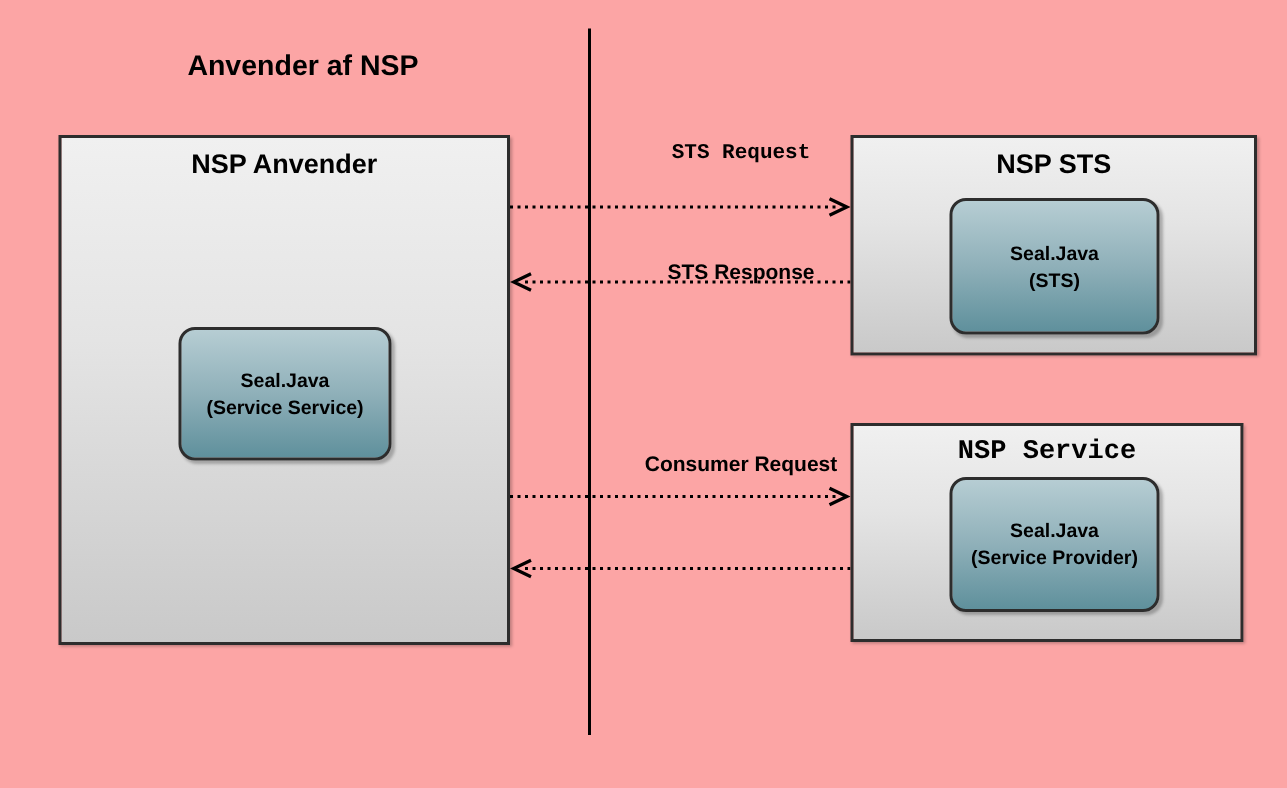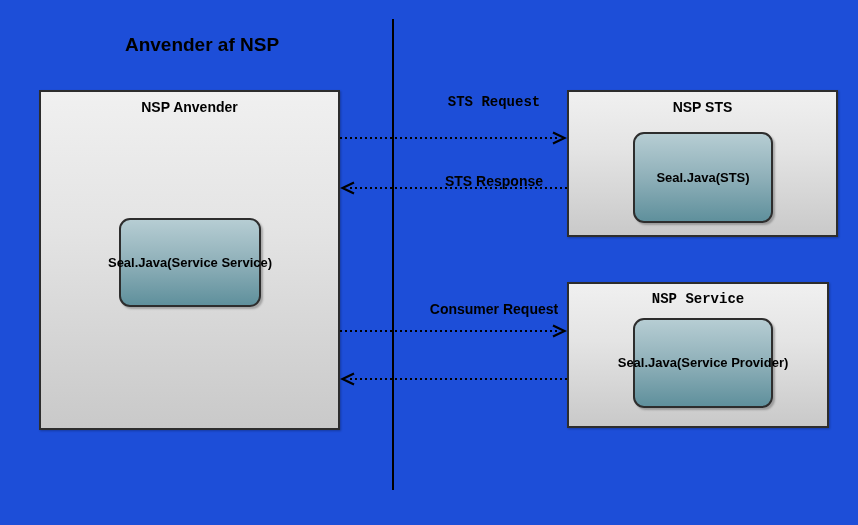--- a/index.html
+++ b/index.html
@@ -5,21 +5,21 @@
   html, body {
     margin: 0;
     padding: 0;
     background: #ffffff;
     font-family: "Liberation Sans", sans-serif;
   }
   .canvas {
     position: relative;
     width: 858px;
     height: 525px;
-    background: #1d4ed8;
+    background: #fca5a5;
     overflow: hidden;
     color: #000;
   }
   .panel-title {
     position: absolute;
     text-align: center;
     font-size: 19px;
     font-weight: bold;
     color: #000;
     white-space: nowrap;
@@ -45,34 +45,34 @@
   }
   .box-anvender { left: 39px;  top: 90px;  width: 301px; height: 340px; }
   .box-sts      { left: 567px; top: 90px;  width: 271px; height: 147px; }
   .box-service  { left: 567px; top: 282px; width: 262px; height: 146px; font-family: Liberation Mono, monospace; }
 
   .outer-box-label {
     position: absolute;
     left: 0; right: 0;
     top: 7px;
     text-align: center;
-    font-size: 14px;
+    font-size: 18px;
     font-weight: bold;
     white-space: nowrap;
   }
 
   .component {
     position: absolute;
     box-sizing: border-box;
     border: 2px solid #2d2d2d;
     border-radius: 11px;
     background: linear-gradient(180deg, #b6cdd3 0%, #8fb0b9 50%, #5f909c 100%);
     box-shadow: 2px 2px 2px rgba(0,0,0,0.25);
     display: flex;
-    flex-direction: row;
+    flex-direction: column;
     align-items: center;
     justify-content: center;
     text-align: center;
     font-size: 13px;
     font-weight: bold;
     line-height: 1.35;
   }
   .comp-consumer { left: 119px; top: 218px; width: 142px; height: 89px; }
   .comp-sts      { left: 633px; top: 132px; width: 140px; height: 91px; }
   .comp-provider { left: 633px; top: 318px; width: 140px; height: 90px; }

